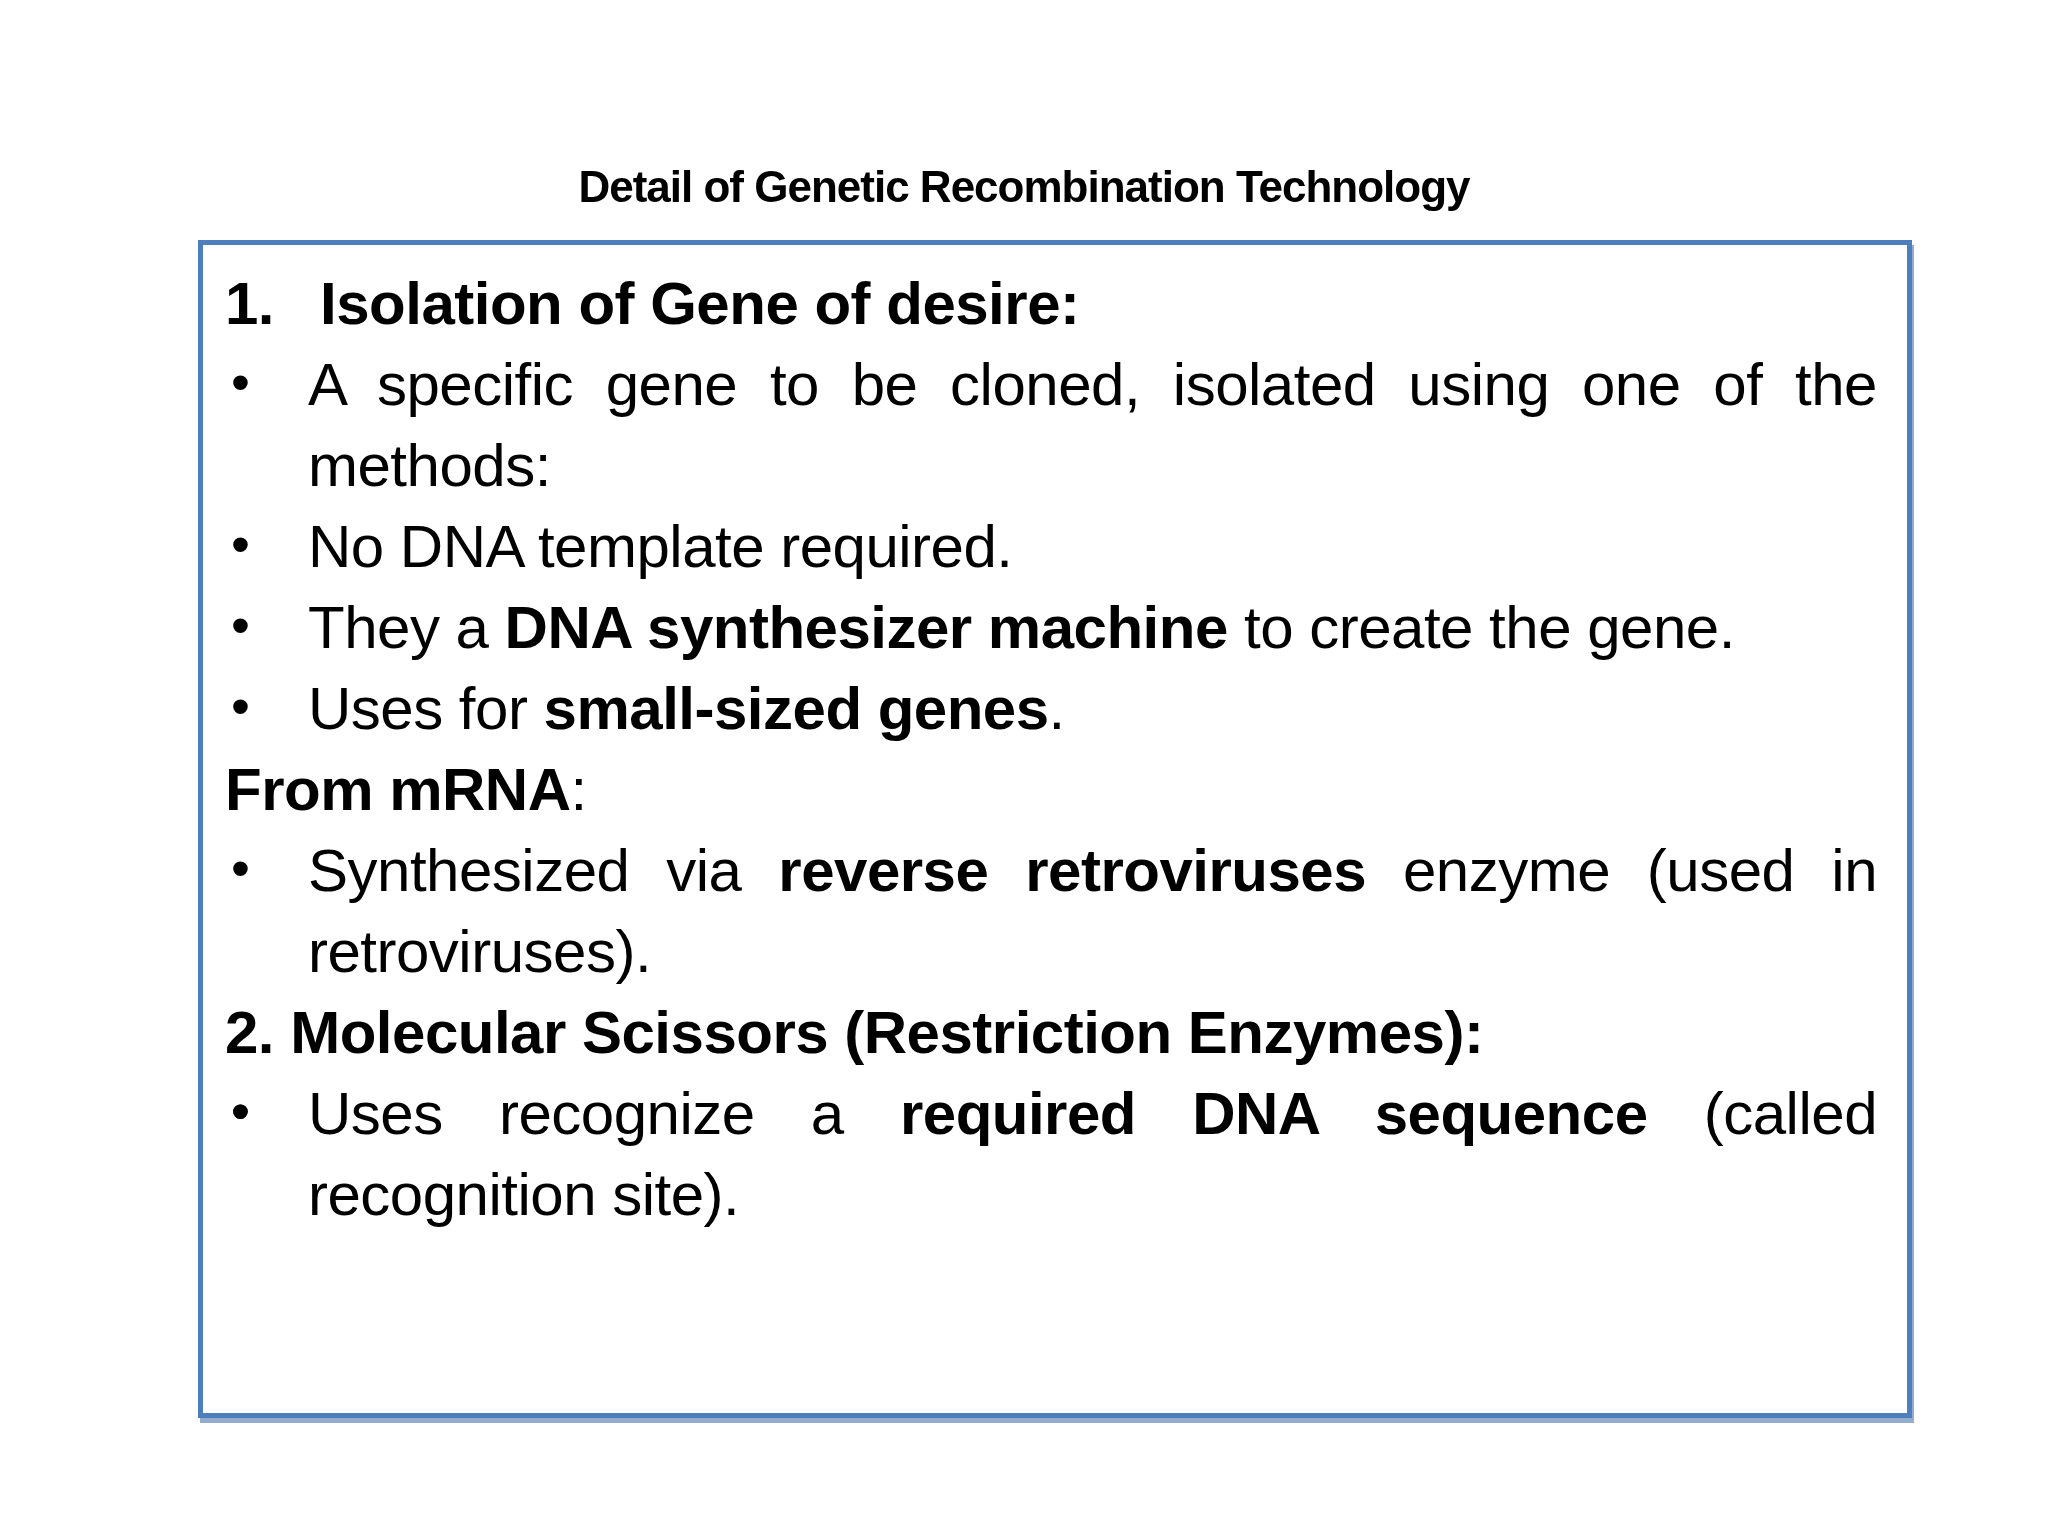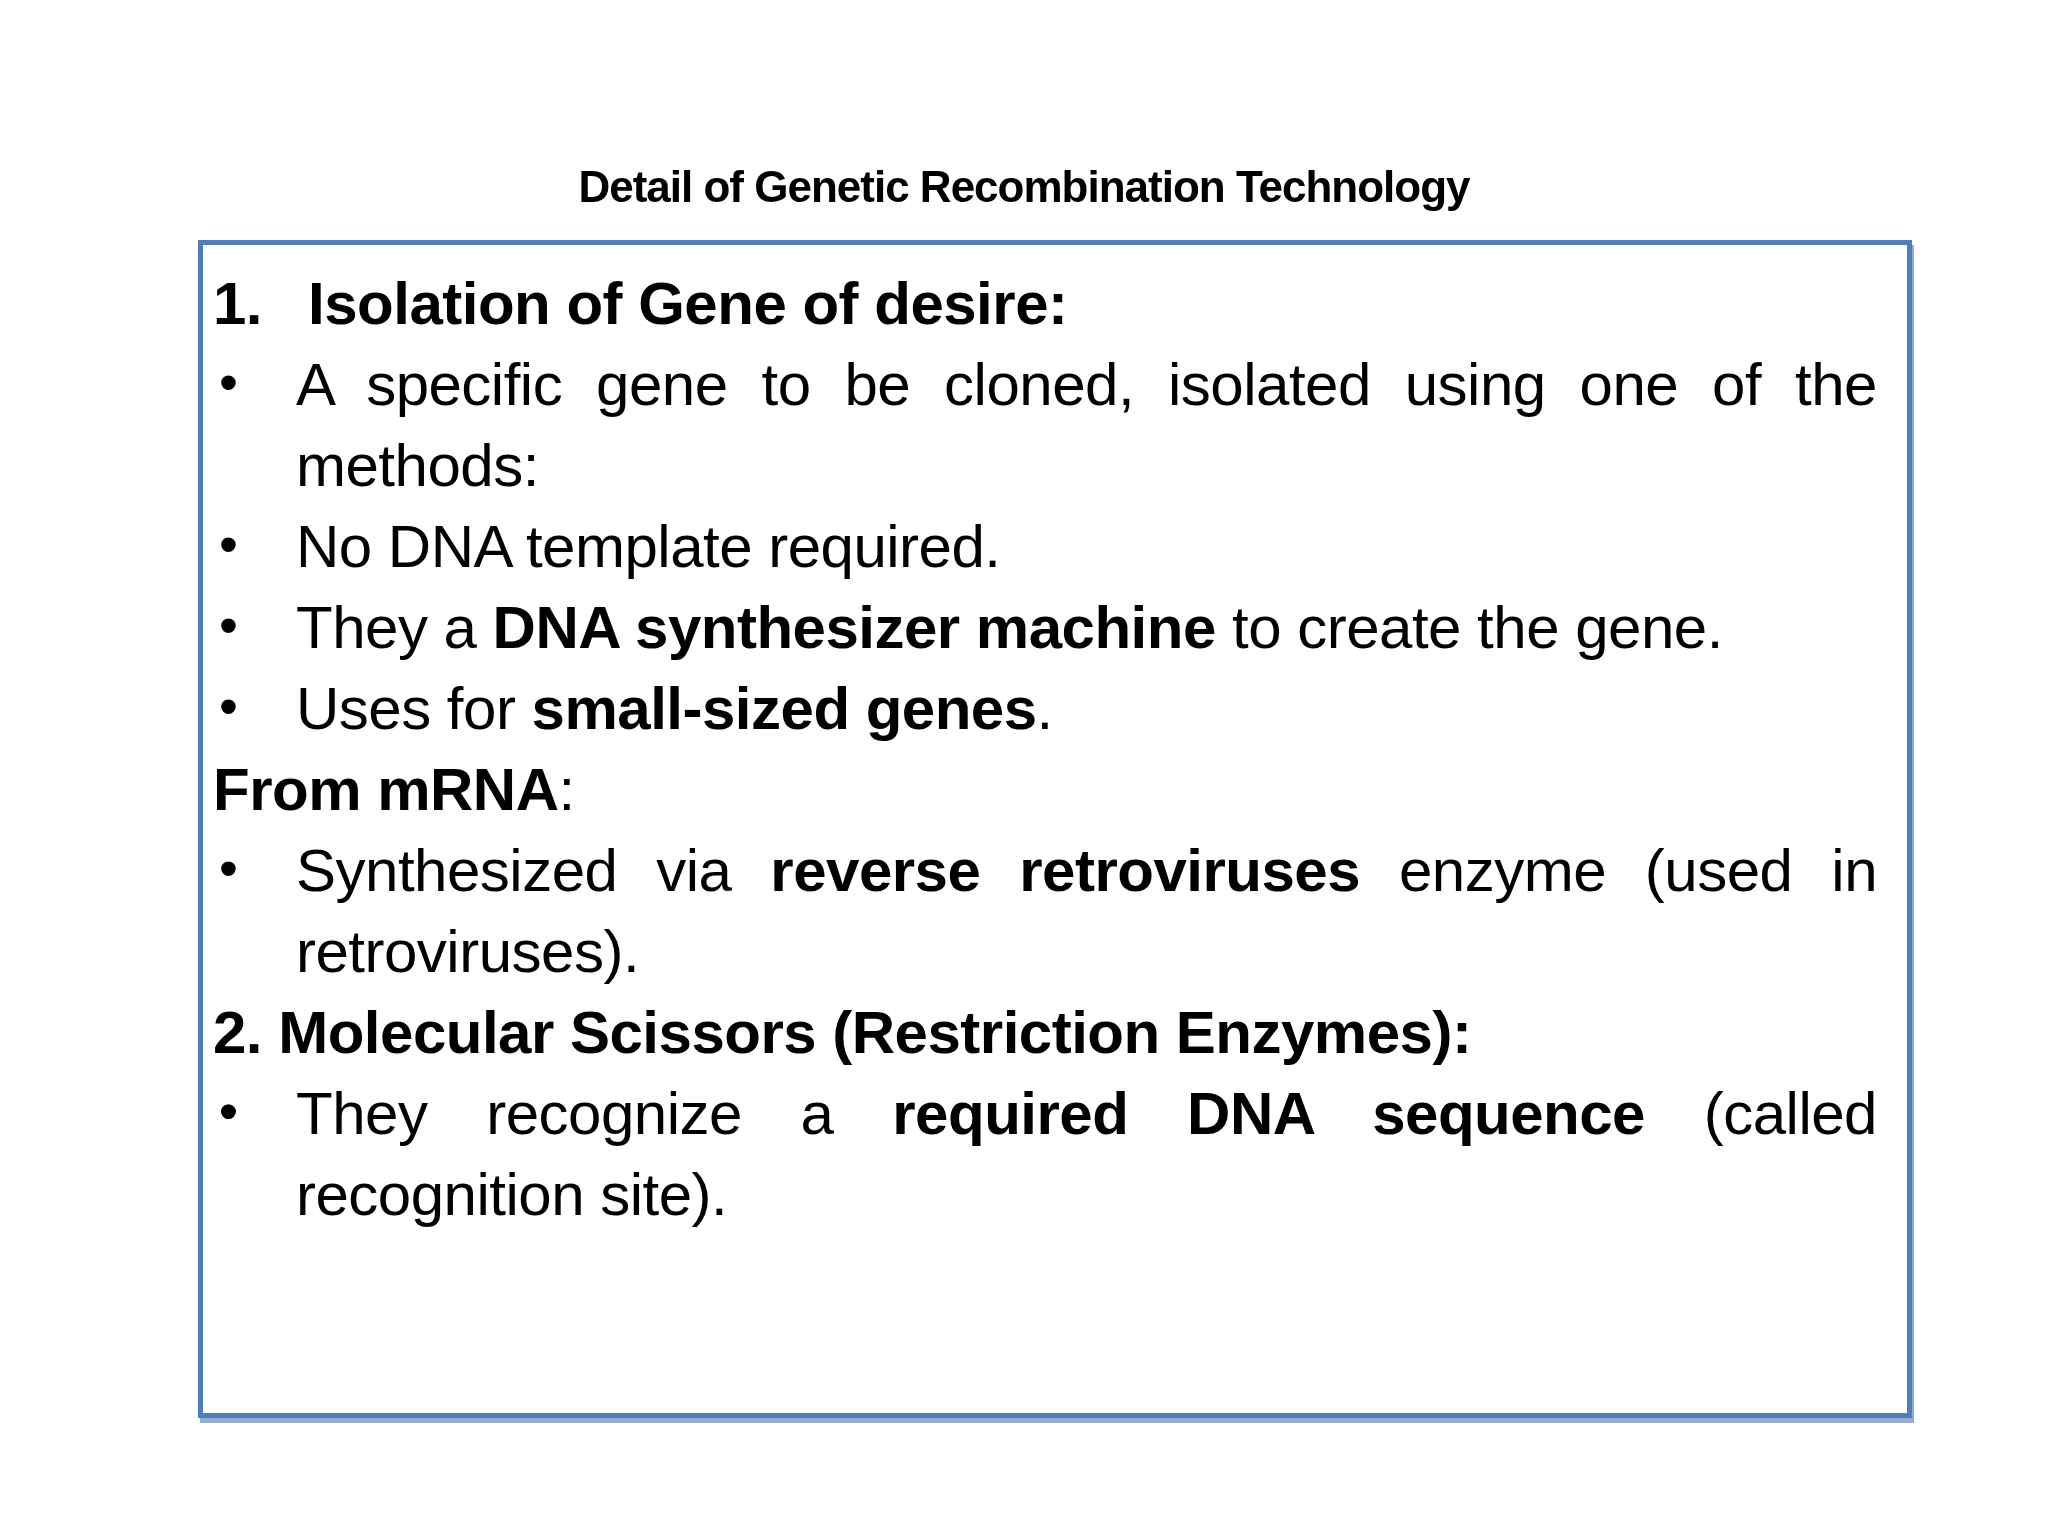--- a/index.html
+++ b/index.html
@@ -23,21 +23,21 @@
     font-size:44px;line-height:64px;font-weight:bold;
     letter-spacing:-1px;
   }
   .content-box{
     position:absolute;left:198px;top:240px;
     width:1714px;height:1178px;
     box-sizing:border-box;
     border:5px solid var(--border);
     box-shadow:2px 5px 0 0 rgba(110,145,190,0.75);
     background:#fff;
-    padding:18px 30px 0 10px;
+    padding:18px 30px 0 22px;
   }
   .line{
     font-size:60px;
     line-height:81px;
     letter-spacing:-0.5px;
     white-space:normal;
   }
   .line b{font-weight:bold;}
   .heading-line{text-align:left;}
   .bullet-item{
@@ -63,16 +63,16 @@
     <div>
         <div class="line heading-line"><span class="list-number">1.</span><b>Isolation of Gene of desire:</b></div>
         <div class="line bullet-item"><span class="bullet-marker">•</span><span>A specific gene to be cloned, isolated using one of the methods:</span></div>
         <div class="line bullet-item"><span class="bullet-marker">•</span><span>No DNA template required.</span></div>
         <div class="line bullet-item"><span class="bullet-marker">•</span><span>They a </span><b>DNA synthesizer machine</b><span> to create the gene.</span></div>
         <div class="line bullet-item"><span class="bullet-marker">•</span><span>Uses for </span><b>small-sized genes</b><span>.</span></div>
         <div class="line heading-line"><b>From mRNA</b><span>:</span></div>
         <div class="line bullet-item"><span class="bullet-marker">•</span><span>Synthesized via </span><b>reverse retroviruses</b><span> enzyme (used in retroviruses).</span></div>
         <div class="line heading-line"><b>2. Molecular Scissors (Restriction Enzymes):</b></div>
         <div class="line bullet-item"><span class="bullet-marker">•</span></div>
-        <div class="line bullet-item"><span class="bullet-marker">•</span><span>They recognize a </span><b>required DNA sequence</b><span> (called recognition site).</span></div>
+        <div class="line bullet-item"><span class="bullet-marker">•</span><span>Uses recognize a </span><b>required DNA sequence</b><span> (called recognition site).</span></div>
       </div>
   </div>
 </div>
 
 </body></html>

